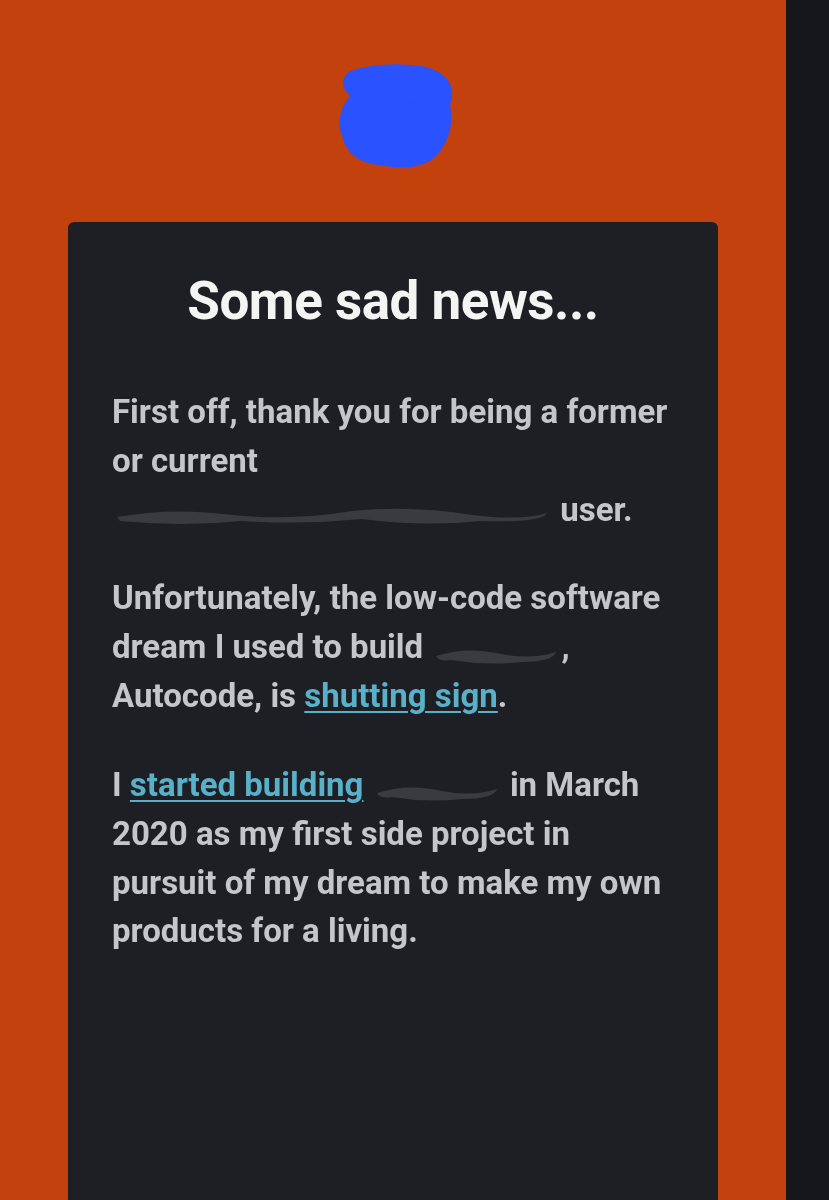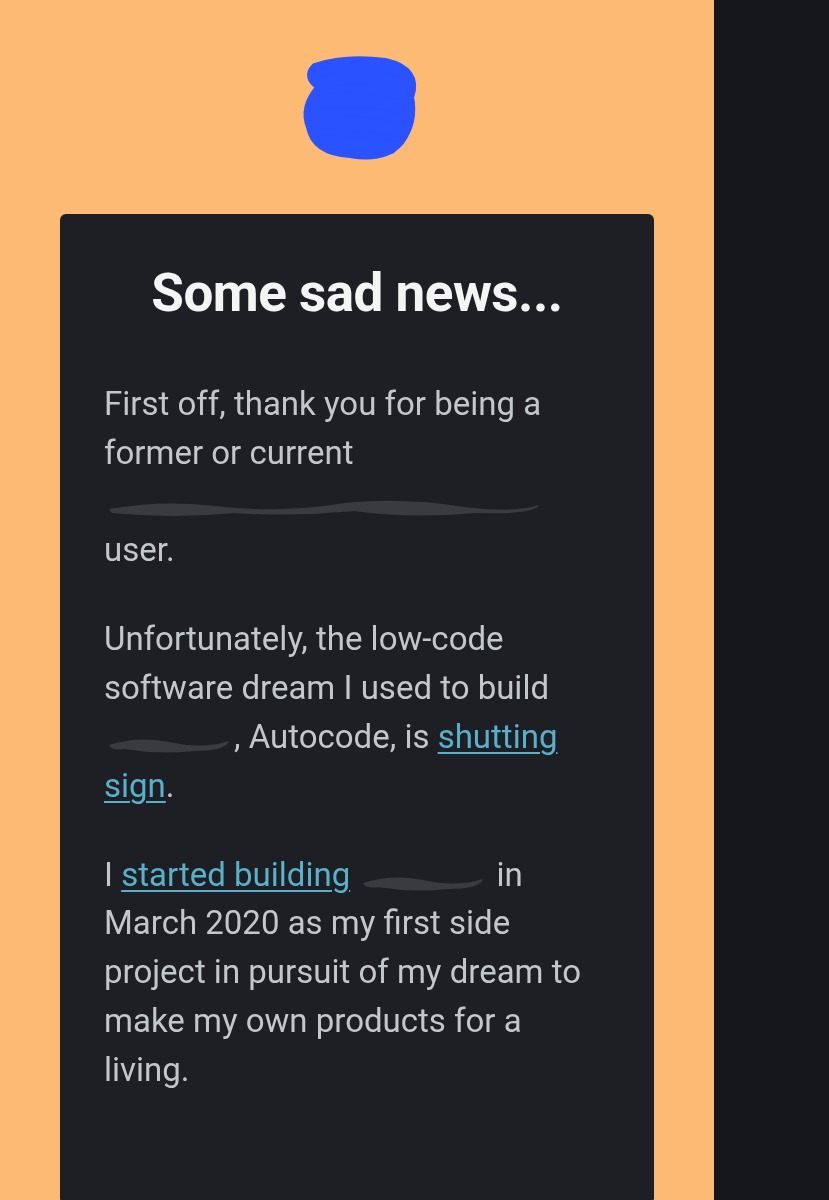--- a/index.html
+++ b/index.html
@@ -3,24 +3,24 @@
 <meta charset="utf-8">
 <style>
   * { box-sizing: border-box; margin: 0; padding: 0; }
   html, body { width: 829px; height: 1200px; }
   body {
     background: #16171a;
     font-family: -apple-system, BlinkMacSystemFont, "Segoe UI", Roboto, Helvetica, Arial, sans-serif;
     overflow: hidden;
   }
   .outer {
-    width: 714px;
+    width: 786px;
     height: 1200px;
-    background: #fdba74;
-    padding: 4px;
+    background: #c2410c;
+    padding: 12px;
   }
   .logo-area {
     width: 100%;
     display: flex;
     justify-content: center;
     align-items: center;
     height: 210px;
   }
   .logo-scribble {
     width: 135px;
@@ -40,21 +40,21 @@
     font-weight: 700;
     text-align: center;
     letter-spacing: -0.5px;
     margin-bottom: 56px;
   }
   .para {
     color: #c3c6cb;
     font-size: 33px;
     line-height: 1.48;
     margin-bottom: 40px;
-    font-weight: 400;
+    font-weight: 700;
   }
   .link {
     color: #58b0c9;
     text-decoration: underline;
     text-decoration-thickness: 2px;
     text-underline-offset: 4px;
     cursor: pointer;
   }
   .redact-long {
     display: inline-block;

